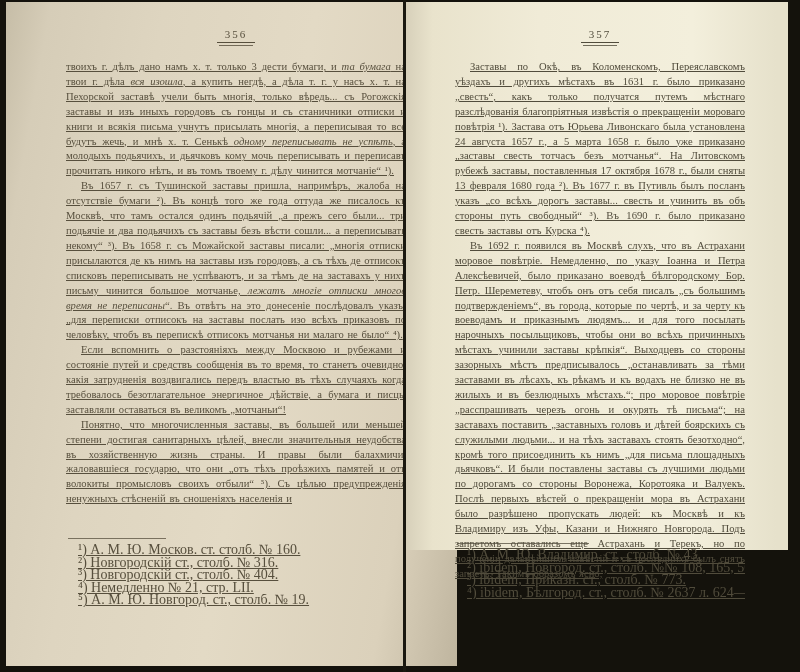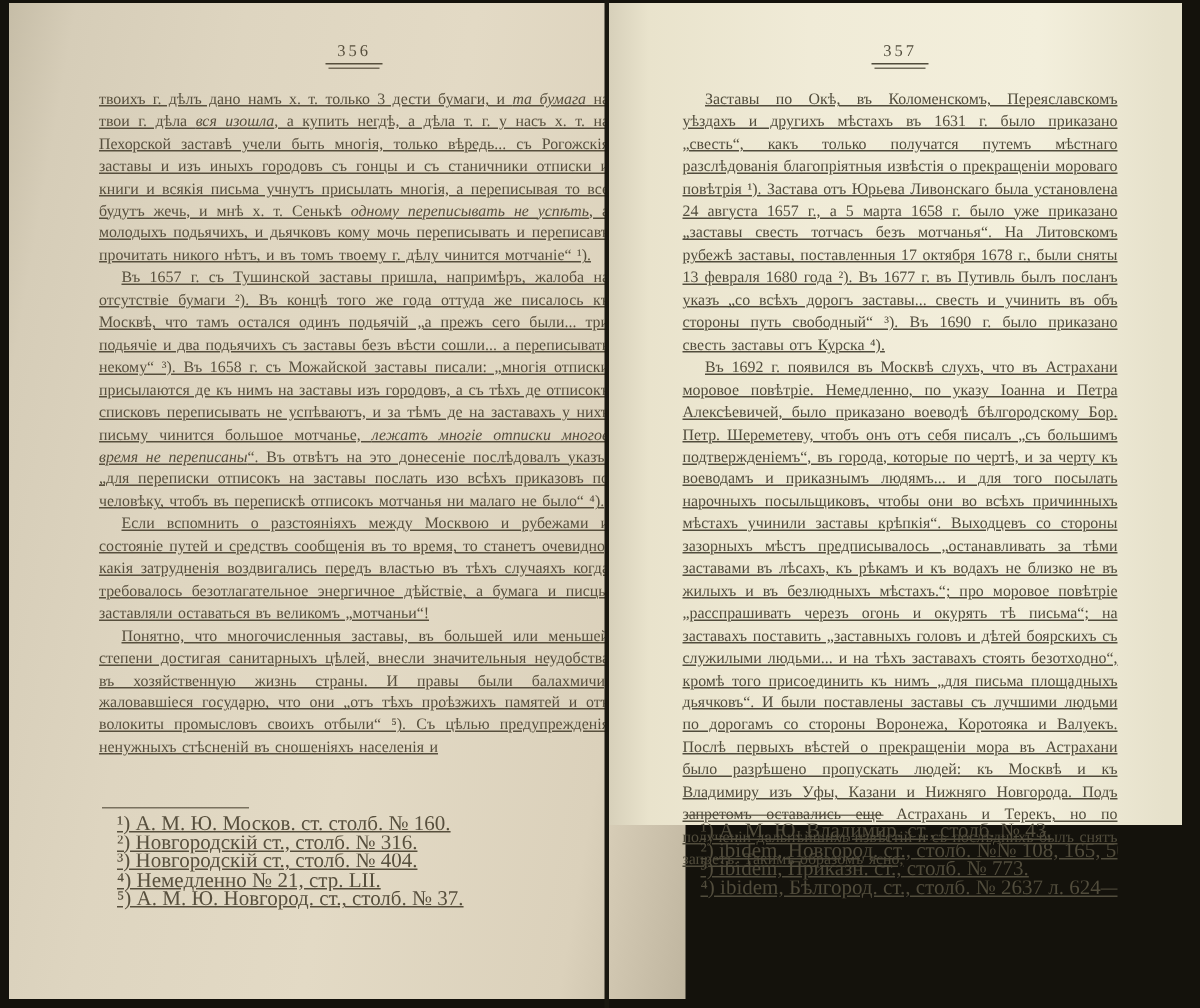--- a/index.html
+++ b/index.html
@@ -66,21 +66,21 @@
           <p class="para">Понятно, что многочисленныя заставы, въ большей или меньшей степени достигая санитарныхъ цѣлей, внесли значительныя неудобства въ хозяйственную жизнь страны. И правы были балахмичи, жаловавшіеся государю, что они „отъ тѣхъ проѣзжихъ памятей и отъ волокиты промысловъ своихъ отбыли“ ⁵). Съ цѣлью предупрежденія ненужныхъ стѣсненій въ сношеніяхъ населенія и</p>
         </div>
       <div class="footnotes">
         <div class="fn-rule"></div>
         <div>
 
         <div class="fn">¹) А. М. Ю. Москов. ст. столб. № 160.</div>
             <div class="fn">²) Новгородскій ст., столб. № 316.</div>
             <div class="fn">³) Новгородскій ст., столб. № 404.</div>
             <div class="fn">⁴) Немедленно № 21, стр. LII.</div>
-            <div class="fn">⁵) А. М. Ю. Новгород. ст., столб. № 37.</div>
+            <div class="fn">⁵) А. М. Ю. Новгород. ст., столб. № 19.</div>
           </div>
       </div>
     </div>
   </div>
 
   <div class="paper paper-right">
     <div class="page-inner">
       <div class="pagenum-wrap">
         <span class="pagenum">357</span>
         <span class="pagenum-rule"></span>

